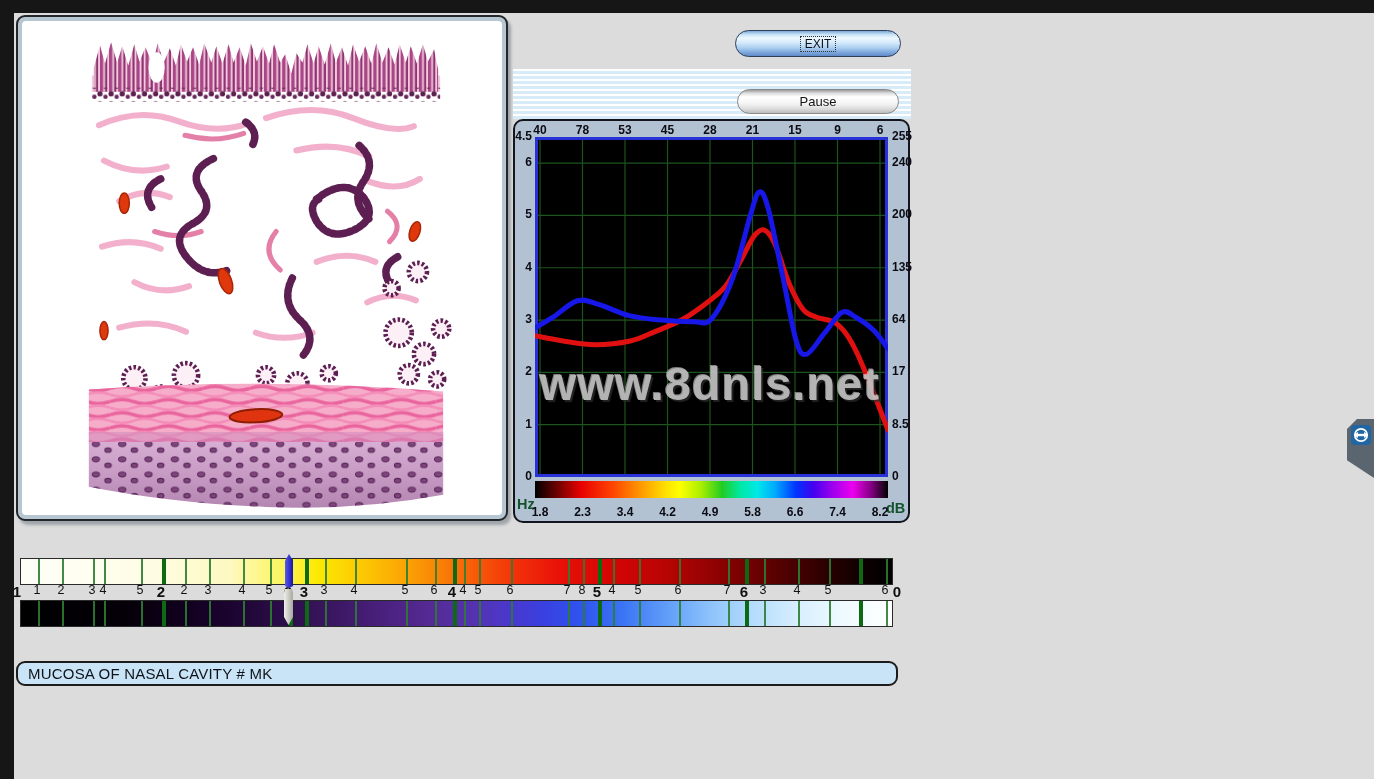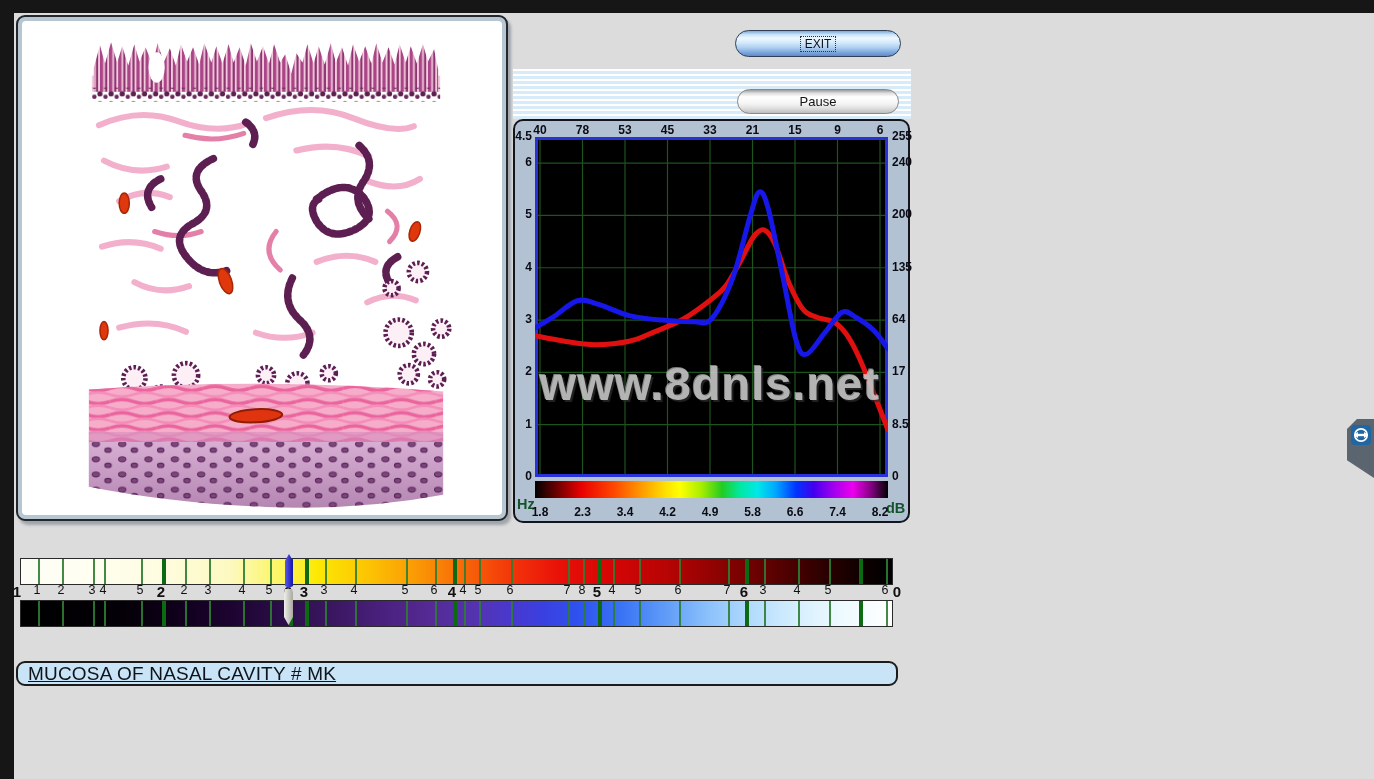--- a/index.html
+++ b/index.html
@@ -61,21 +61,21 @@
   .needle-blue { left:285px; top:554px; width:8px; height:34px; z-index:4;
     background:linear-gradient(90deg,#5a5af0,#1515a8);
     clip-path:polygon(50% 0,100% 20%,100% 94%,50% 100%,0 94%,0 20%); }
   .needle-gray { left:284px; top:589px; width:9px; height:36px; z-index:4;
     background:linear-gradient(90deg,#f0f0ec,#a8a8a0);
     clip-path:polygon(10% 0,90% 0,100% 12%,100% 78%,50% 100%,0 78%,0 12%); }
 
   
   .statusbox { left:16px; top:661px; width:882px; height:25px; background:#c8e4f6;
     border:2px solid #1c1c1c; border-radius:9px; display:flex; align-items:center; padding-left:10px; }
-  .statusbox span { font-size:19px; color:#10141a; letter-spacing:.2px;text-decoration:underline; }
+  .statusbox span { font-size:15px; color:#10141a; letter-spacing:.2px; }
 
   
   .side-tab { left:1347px; top:419px; width:27px; height:59px; background:#5b656f;
     clip-path:polygon(0 10px,10px 0,100% 0,100% 100%,0 70%); cursor:pointer; }
   .side-tab svg { position:absolute; left:4px; top:6px; }
 </style>
 </head>
 <body>
 
 <div class="abs frame-top"></div>
@@ -221,21 +221,21 @@
         <path d="M0,190.92307692307693C2.941666666666667,189.17948717948718,10.590000000000003,184.99487179487178,17.650000000000002,180.46153846153845C24.71,175.92820512820512,34.711666666666666,165.9025641025641,42.36,163.72307692307692C50.00833333333333,161.54358974358973,54.714999999999996,164.85641025641024,63.54,167.3846153846154C72.365,169.91282051282053,84.72,176.27692307692308,95.31,178.8923076923077C105.9,181.5076923076923,116.49,182.1179487179487,127.08,183.07692307692307C137.67,184.03589743589743,150.61333333333332,184.82051282051282,158.85,184.64615384615385C167.08666666666667,184.47179487179488,170.02833333333334,189.26666666666668,176.5,182.03076923076924C182.97166666666666,174.7948717948718,191.20833333333334,158.49230769230772,197.68,141.23076923076925C204.15166666666667,123.96923076923079,210.9175,92.84615384615385,215.32999999999998,78.46153846153847C219.74249999999998,64.07692307692308,221.21333333333334,56.230769230769226,224.155,54.92307692307691C227.09666666666666,53.6153846153846,229.15583333333336,57.10256410256408,232.98000000000002,70.6153846153846C236.80416666666667,84.12820512820511,242.39333333333335,113.76923076923076,247.1,136C251.80666666666664,158.23076923076923,257.10166666666663,190.48717948717947,261.21999999999997,204C265.3383333333333,217.51282051282053,267.10333333333335,218.38461538461542,271.81,217.07692307692312C276.51666666666665,215.76923076923083,283.57666666666665,203.12820512820514,289.46,196.15384615384616C295.3433333333333,189.17948717948718,301.815,177.84615384615384,307.11,175.23076923076923C312.40500000000003,172.6153846153846,315.935,177.4102564102564,321.23,180.46153846153845C326.52500000000003,183.5128205128205,333.585,188.30769230769232,338.88,193.53846153846155C344.175,198.76923076923077,350.64666666666665,208.7948717948718,353,211.84615384615384" fill="none" stroke="#1717e8" stroke-width="5" stroke-linecap="round" stroke-linejoin="round"></path>
       </svg>
   </div>
   <div class="rainbow"></div>
   <div class="axis-unit" style="left:2px;top:375px;">Hz</div>
   <div class="axis-unit" style="left:371px;top:379px;">dB</div>
 <div class="tick ctr" style="left:25px;top:2px;">40</div>
     <div class="tick ctr" style="left:67.5px;top:2px;">78</div>
     <div class="tick ctr" style="left:110px;top:2px;">53</div>
     <div class="tick ctr" style="left:152.5px;top:2px;">45</div>
-    <div class="tick ctr" style="left:195px;top:2px;">33</div>
+    <div class="tick ctr" style="left:195px;top:2px;">28</div>
     <div class="tick ctr" style="left:237.5px;top:2px;">21</div>
     <div class="tick ctr" style="left:280px;top:2px;">15</div>
     <div class="tick ctr" style="left:322.5px;top:2px;">9</div>
     <div class="tick ctr" style="left:365px;top:2px;">6</div>
     <div class="tick ctr" style="left:25px;top:384px;">1.8</div>
     <div class="tick ctr" style="left:67.5px;top:384px;">2.3</div>
     <div class="tick ctr" style="left:110px;top:384px;">3.4</div>
     <div class="tick ctr" style="left:152.5px;top:384px;">4.2</div>
     <div class="tick ctr" style="left:195px;top:384px;">4.9</div>
     <div class="tick ctr" style="left:237.5px;top:384px;">5.8</div>

